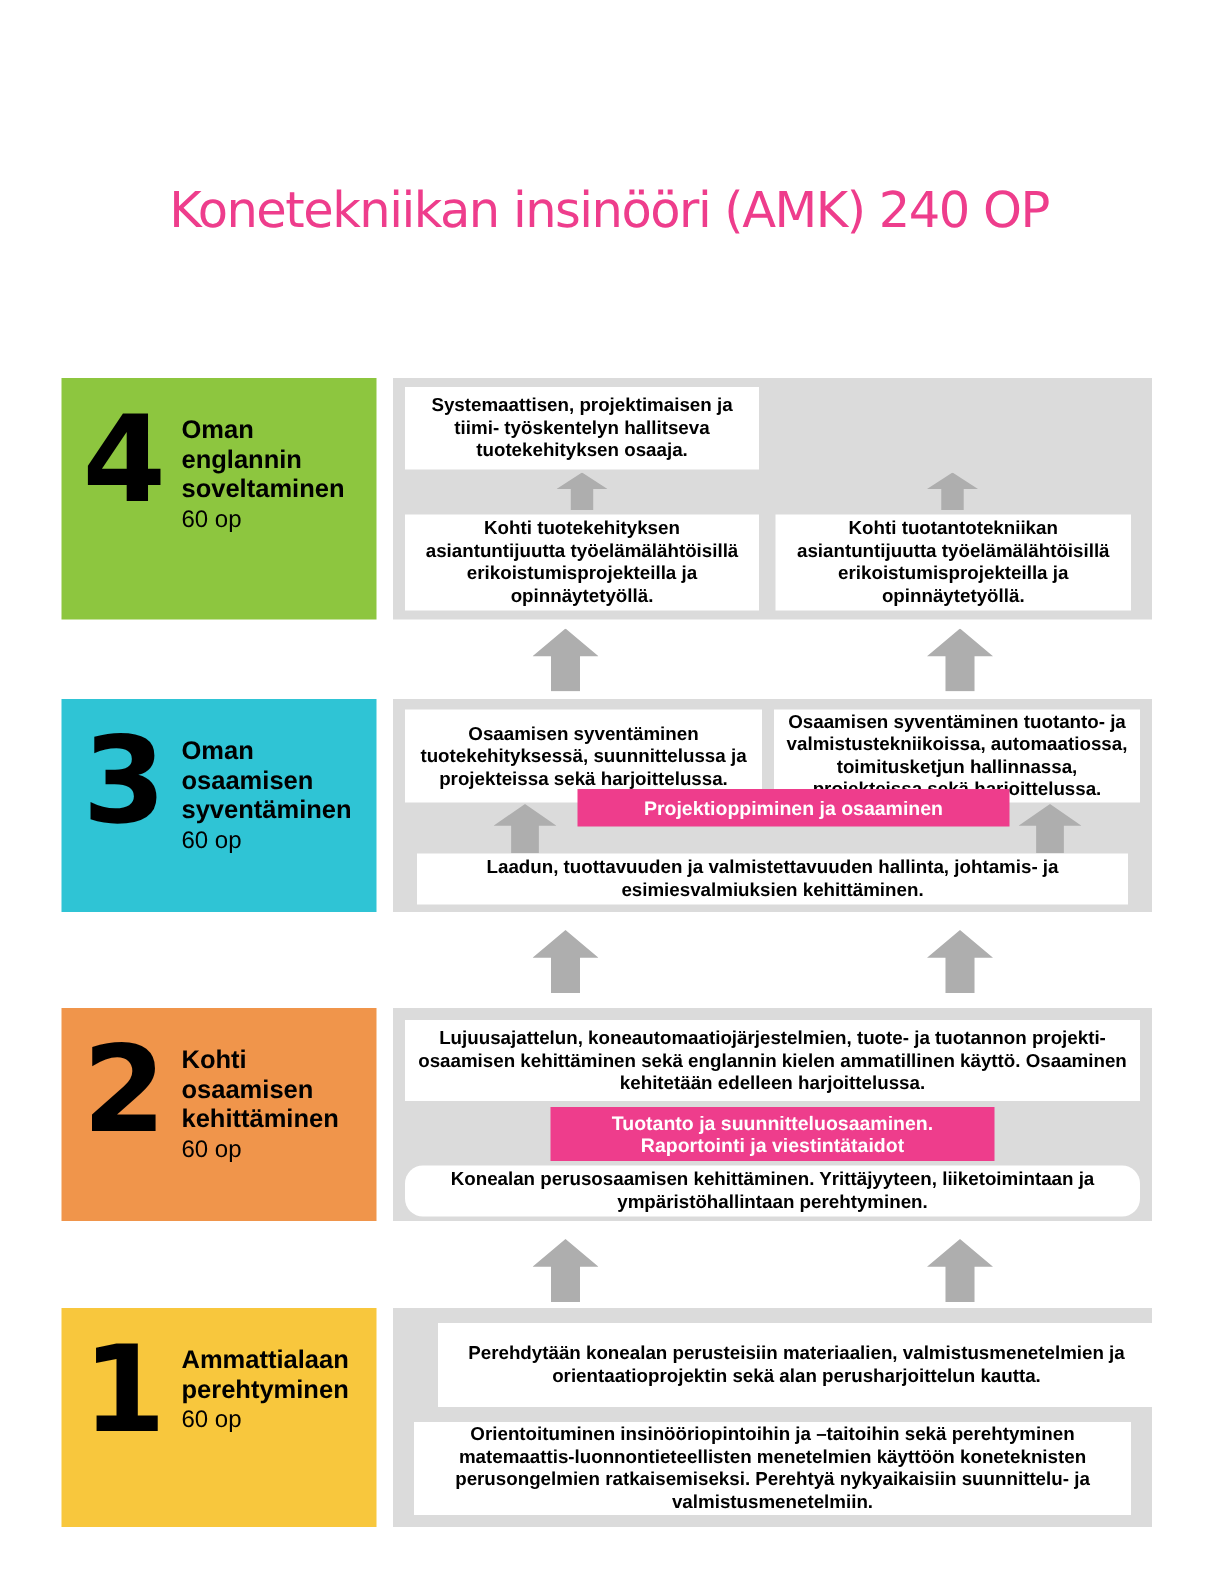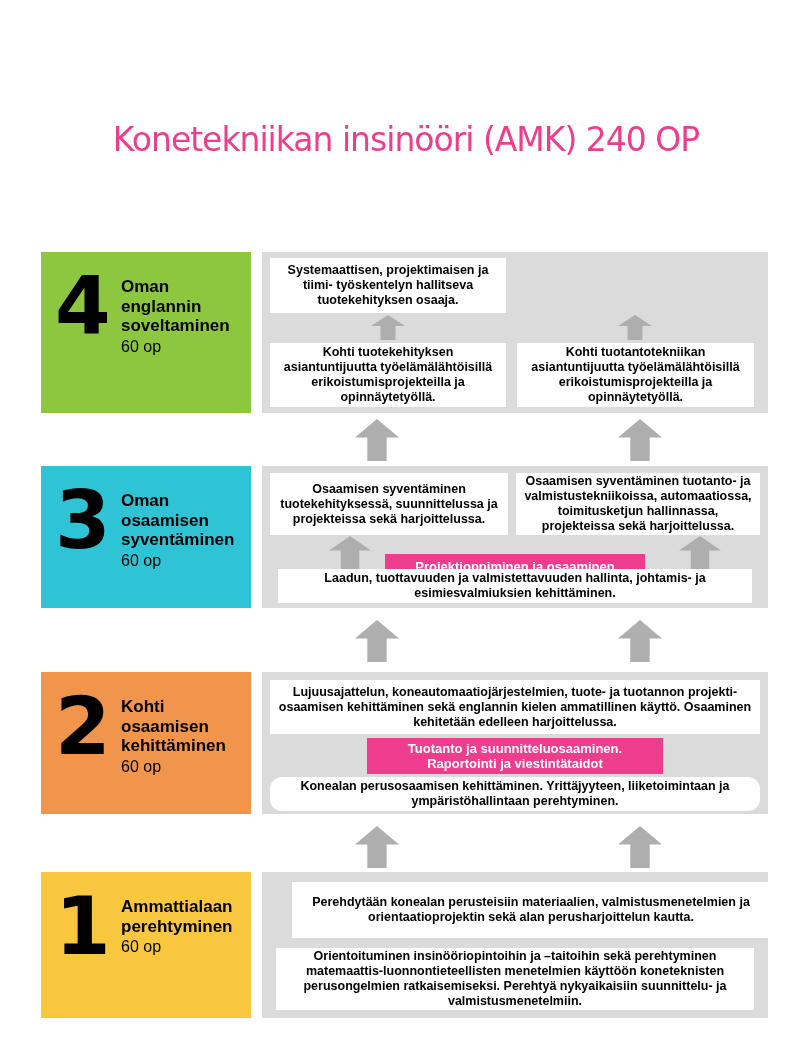--- a/index.html
+++ b/index.html
@@ -86,21 +86,21 @@
     <div class="stage-text">
       <div class="stage-label">Oman osaamisen syventäminen</div>
       <div class="stage-credits">60 op</div>
     </div>
   </div>
   <div class="panel" style="top:466px; height:142px;">
     <div class="wbox" style="left:8px; top:7px; width:238px; height:62px;">Osaamisen syventäminen tuotekehityksessä, suunnittelussa ja projekteissa sekä harjoittelussa.</div>
     <div class="wbox" style="left:254px; top:7px; width:244px; height:62px;">Osaamisen syventäminen tuotanto- ja valmistustekniikoissa, automaatiossa, toimitusketjun hallinnassa, projekteissa  sekä harjoittelussa.</div>
     <div class="arrow-up arrow-md" style="left:67px; top:70px;"></div>
     <div class="arrow-up arrow-md" style="left:417px; top:70px;"></div>
-    <div class="banner" style="left:123px; top:88px; width:260px; height:25px;">Projektioppiminen ja osaaminen</div>
+    <div class="banner" style="left:123px; top:60px; width:288px; height:25px;">Projektioppiminen ja osaaminen</div>
     <div class="wbox" style="left:16px; top:103px; width:474px; height:34px;">Laadun, tuottavuuden ja valmistettavuuden hallinta, johtamis- ja esimiesvalmiuksien kehittäminen.</div>
   </div>
 
   <div class="arrow-up arrow-gap" style="left:355px; top:620px;"></div>
   <div class="arrow-up arrow-gap" style="left:618px; top:620px;"></div>
 
   <div class="stage bg-orange" style="top:672px; height:142px;">
     <div class="stage-number">2</div>
     <div class="stage-text">
       <div class="stage-label">Kohti osaamisen kehittäminen</div>

